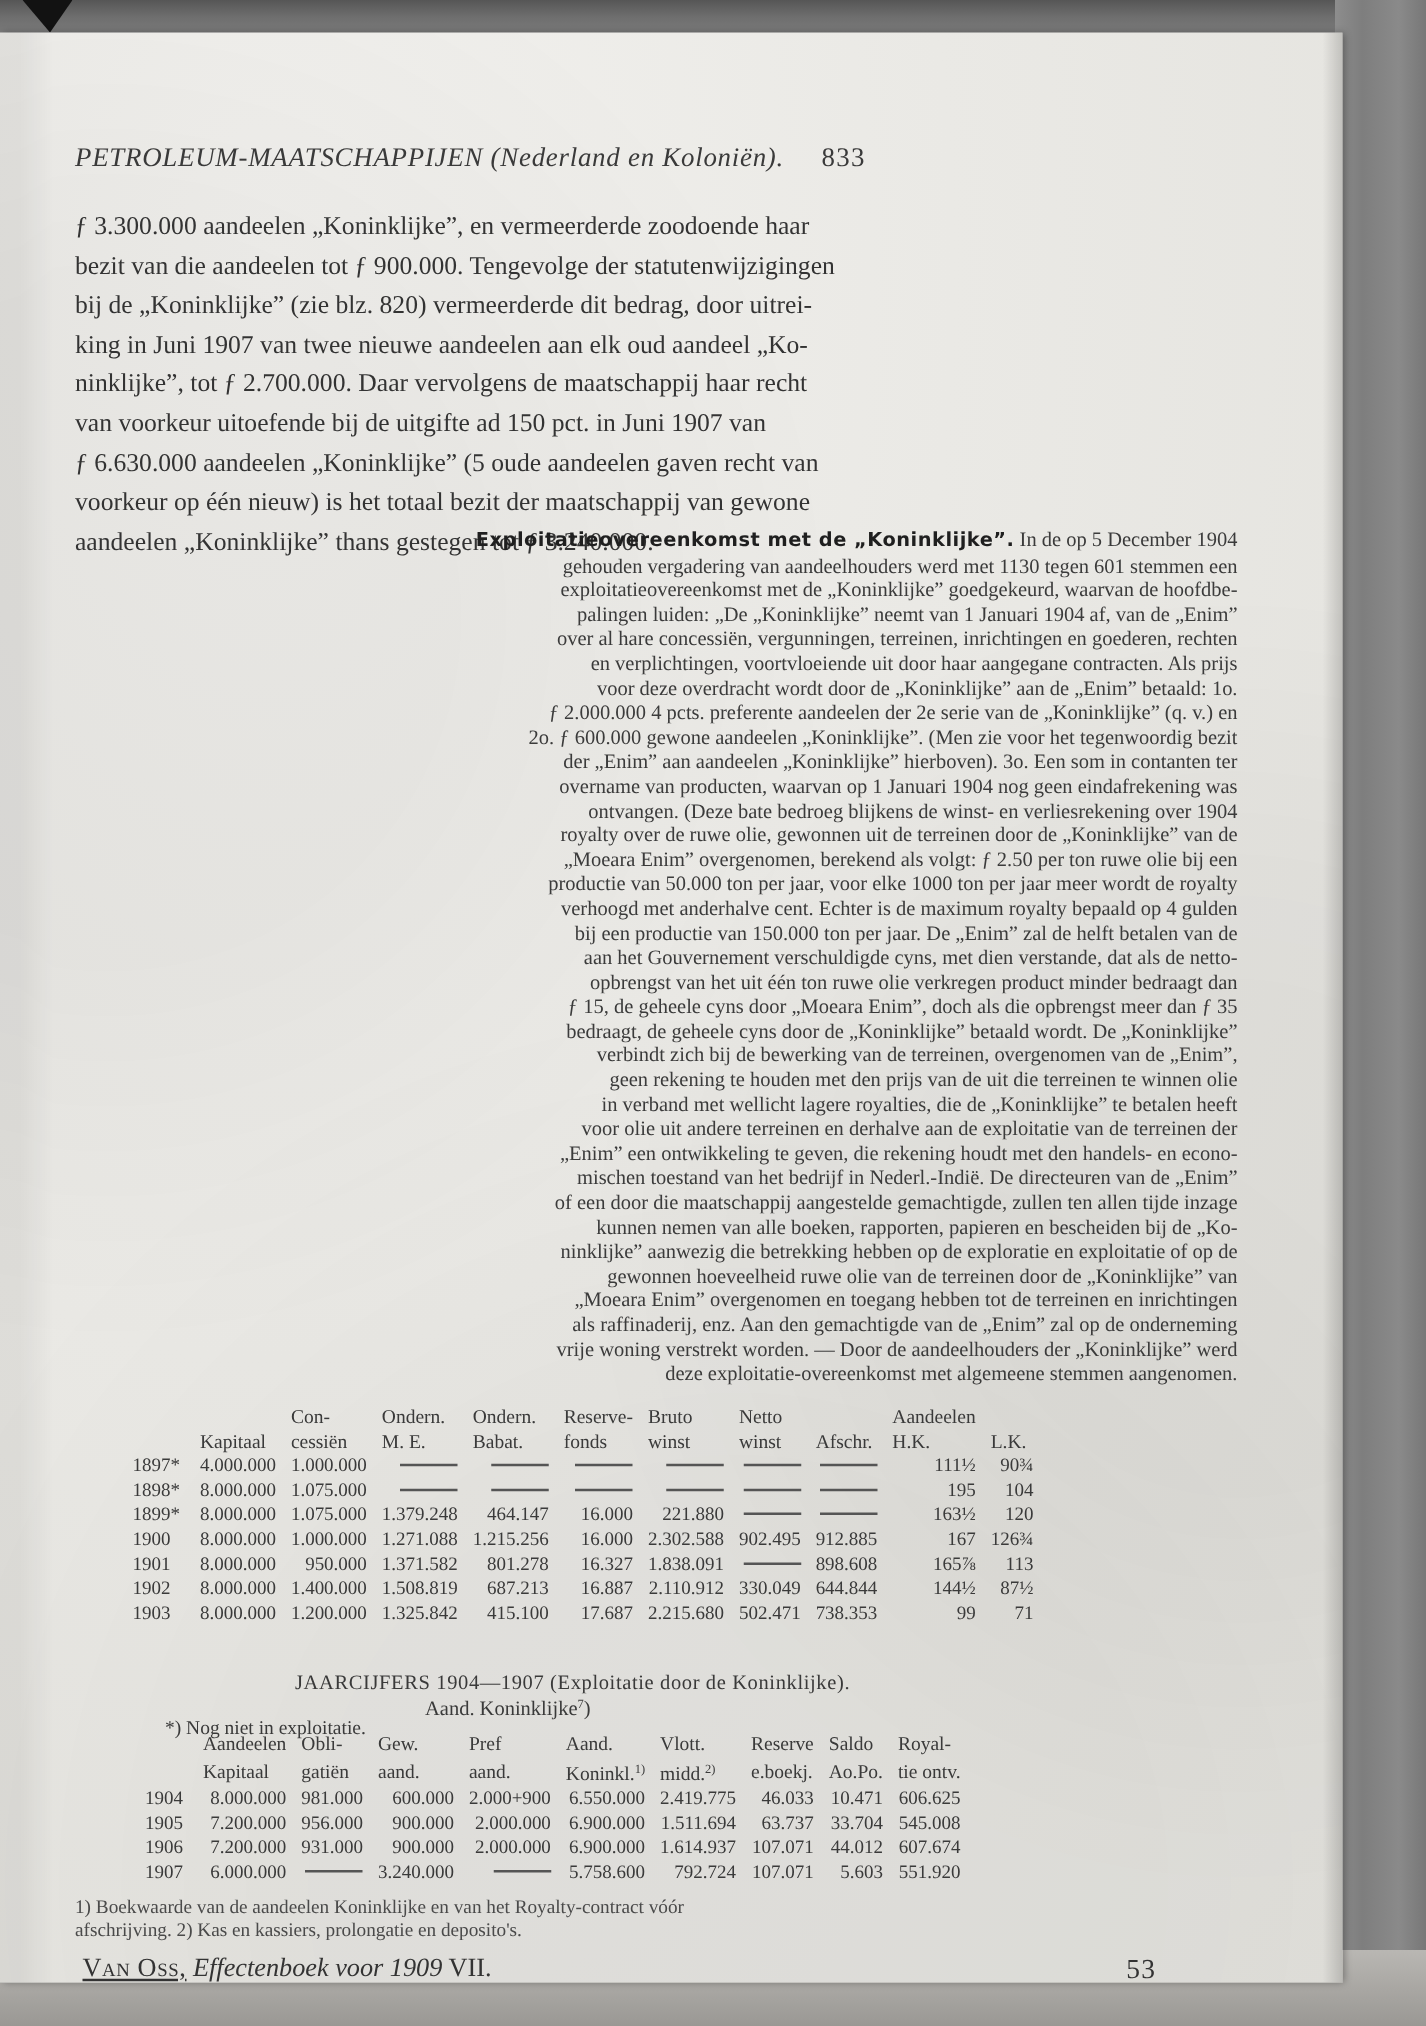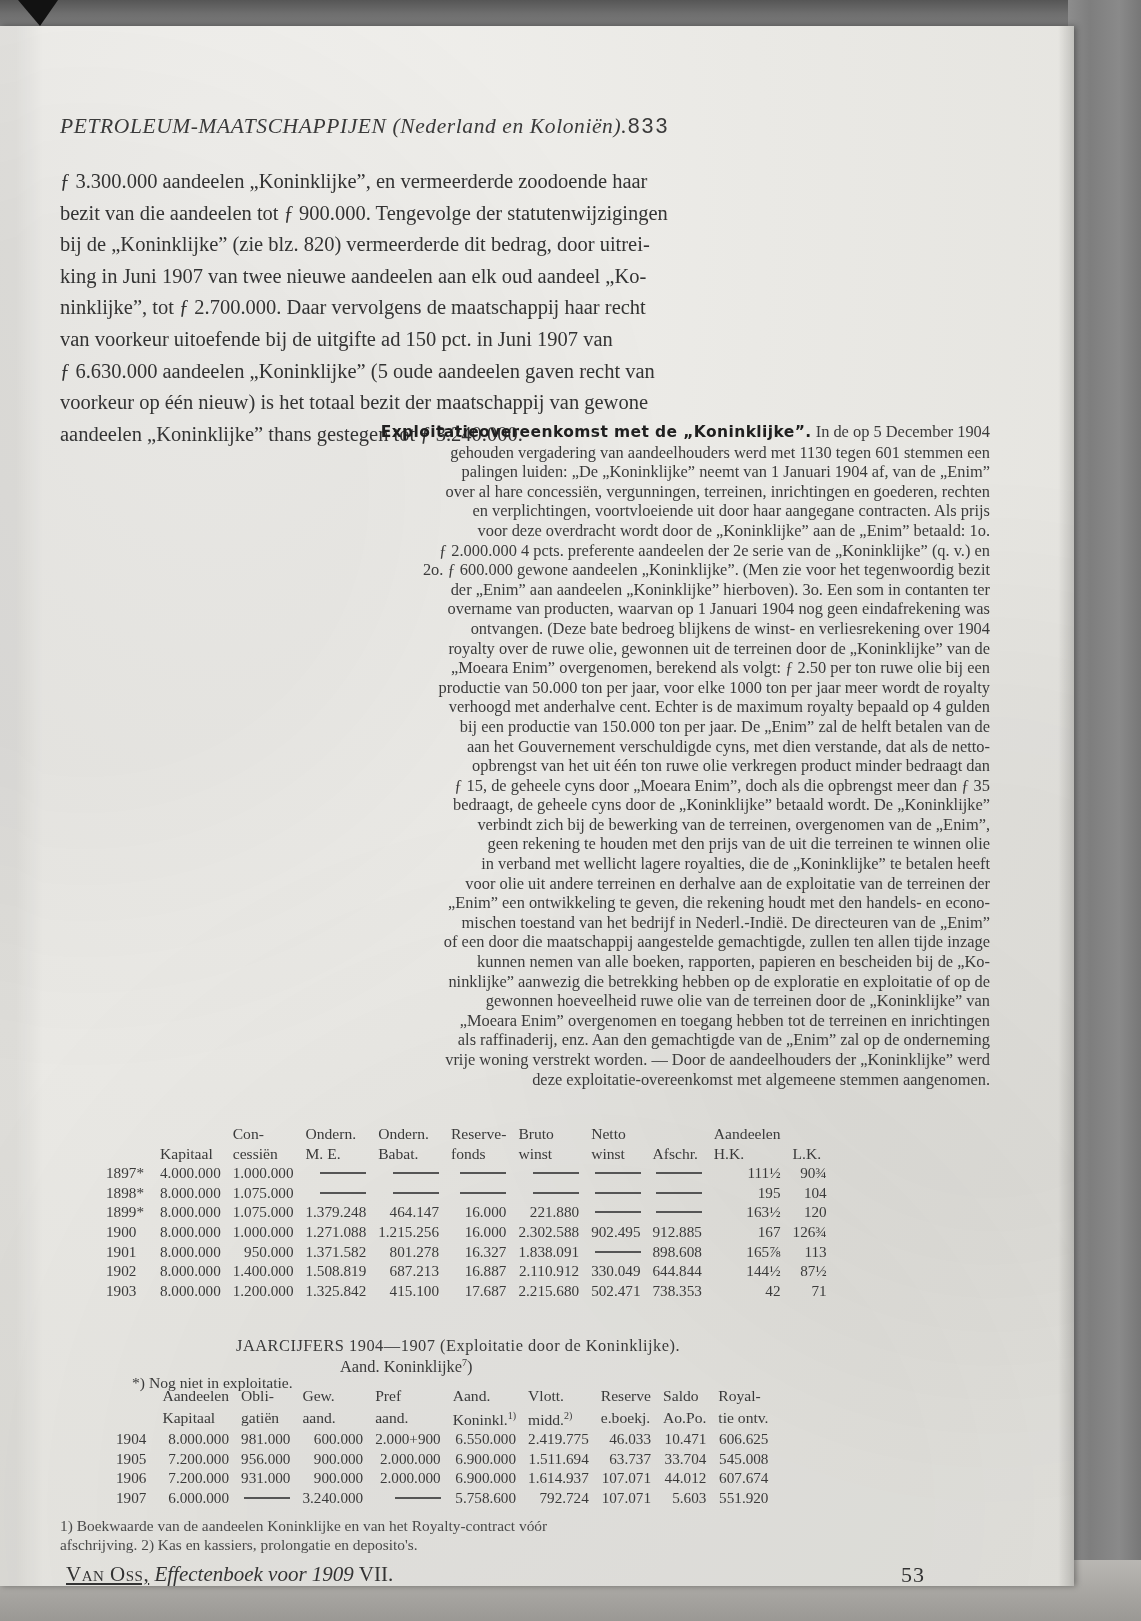--- a/index.html
+++ b/index.html
@@ -50,21 +50,21 @@
   }
 
   #ink{position:absolute;inset:0;color:#2b2b2b;}
 
   
   .runhead{
     position:absolute;left:60px;top:88px;width:950px;
     font-style:italic;font-size:21.5px;letter-spacing:.6px;
     color:#3a3a3a;white-space:nowrap;
   }
-  .runhead .pg{font-style:normal;letter-spacing:1px;font-family:Liberation Mono, monospace;}
+  .runhead .pg{font-style:normal;margin-left:30px;letter-spacing:1px;}
 
   
   .lead{
     position:absolute;left:60px;top:140px;width:930px;
     font-size:20.5px;line-height:31.6px;color:#333;
     text-align:justify;
   }
   .lead .ln{display:block;white-space:nowrap;}
 
   
@@ -135,20 +135,21 @@
           <span class="ln">ninklijke”, tot ƒ 2.700.000.  Daar vervolgens de maatschappij haar recht</span>
           <span class="ln">van  voorkeur  uitoefende  bij de uitgifte ad 150 pct. in Juni 1907 van</span>
           <span class="ln">ƒ 6.630.000 aandeelen „Koninklijke” (5 oude aandeelen gaven recht van</span>
           <span class="ln">voorkeur op één nieuw) is het totaal bezit der maatschappij van gewone</span>
           <span class="ln">aandeelen „Koninklijke” thans gestegen tot ƒ 3.240.000.</span>
         </div>
 
       <div class="dense" id="denseBox">
           <span class="ln indent"><span class="bodyhead">Exploitatieovereenkomst met de „Koninklijke”.</span><span> In de op 5 December 1904</span></span>
           <span class="ln">gehouden vergadering van aandeelhouders werd met 1130 tegen 601 stemmen een</span>
+          <span class="ln">exploitatieovereenkomst met de „Koninklijke” goedgekeurd, waarvan de hoofdbe-</span>
           <span class="ln">palingen luiden: „De „Koninklijke” neemt van 1 Januari 1904 af, van de „Enim”</span>
           <span class="ln">over al hare concessiën, vergunningen, terreinen, inrichtingen en goederen, rechten</span>
           <span class="ln">en verplichtingen, voortvloeiende uit door haar aangegane contracten. Als prijs</span>
           <span class="ln">voor deze overdracht wordt door de „Koninklijke” aan de „Enim” betaald: 1o.</span>
           <span class="ln">ƒ 2.000.000 4 pcts. preferente aandeelen der 2e serie van de „Koninklijke” (q. v.) en</span>
           <span class="ln">2o. ƒ 600.000 gewone aandeelen „Koninklijke”. (Men zie voor het tegenwoordig bezit</span>
           <span class="ln">der „Enim” aan aandeelen „Koninklijke” hierboven). 3o. Een som in contanten ter</span>
           <span class="ln">overname van producten, waarvan op 1 Januari 1904 nog geen eindafrekening was</span>
           <span class="ln">ontvangen. (Deze bate bedroeg blijkens de winst- en verliesrekening over 1904</span>
           <span class="ln">royalty over de ruwe olie, gewonnen uit de terreinen door de „Koninklijke” van de</span>
@@ -287,21 +288,21 @@
             <tr>
               <td class="yr">1903</td>
               <td class="num">8.000.000</td>
               <td class="num">1.200.000</td>
               <td class="num">1.325.842</td>
               <td class="num">415.100</td>
               <td class="num">17.687</td>
               <td class="num">2.215.680</td>
               <td class="num">502.471</td>
               <td class="num">738.353</td>
-              <td class="num">42</td>
+              <td class="num">99</td>
               <td class="num">71</td>
             </tr>
           </tbody>
       </table>
 
       <div class="note-star">*) Nog niet in exploitatie.</div>
 
       <div class="jaarcijfers">JAARCIJFERS 1904—1907 (Exploitatie door de Koninklijke).</div>
       <div class="aandcon aandkon">
         <span>Aand. Koninklijke</span><sup>7</sup><span>)</span>

